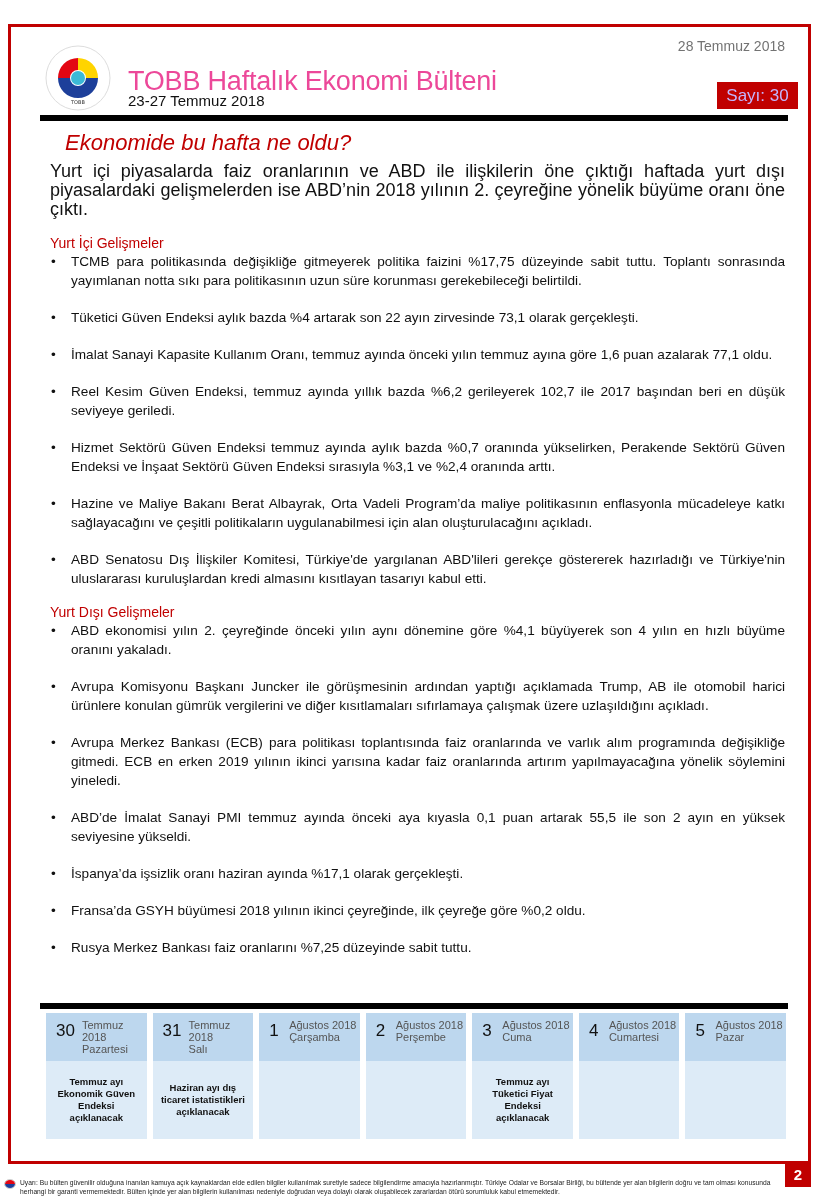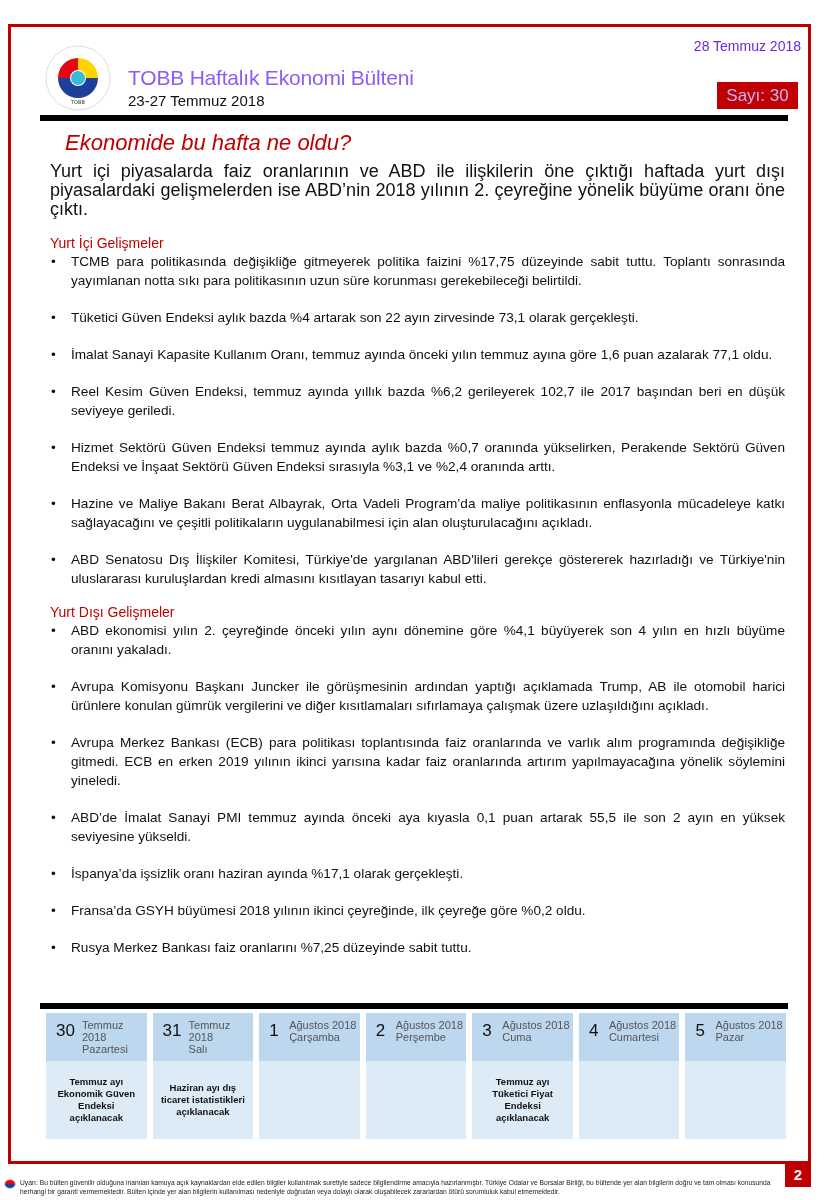--- a/index.html
+++ b/index.html
@@ -1,22 +1,22 @@
 <!DOCTYPE html>
 <html><head>
 <meta charset="utf-8">
 <style>
   html, body { margin: 0; padding: 0; background: #ffffff; }
   body { width: 831px; height: 1200px; position: relative; overflow: hidden;
          font-family: "Liberation Sans", "DejaVu Sans", sans-serif; color: #111; }
   .frame { position: absolute; left: 8px; top: 24px; width: 803px; height: 1140px;
            border: 3px solid #c00000; box-sizing: border-box; }
-  .date { position: absolute; right: 30px; top: 38px; font-size: 14px; color: #6d28d9; }
+  .date { position: absolute; right: 46px; top: 38px; font-size: 14px; color: #737373; }
   .logo { position: absolute; left: 44px; top: 44px; width: 68px; height: 68px; }
-  .title { position: absolute; left: 128px; top: 66px; font-size: 21px; color: #8b5cf6; letter-spacing: -0.2px; }
+  .title { position: absolute; left: 128px; top: 66px; font-size: 27px; color: #ec4899; letter-spacing: -0.2px; }
   .subtitle { position: absolute; left: 128px; top: 92px; font-size: 15px; color: #111; }
   .issue { position: absolute; left: 717px; top: 82px; width: 81px; height: 27px; background: #c00000;
            color: #c4b5fd; font-size: 17px; text-align: center; line-height: 27px; }
   .rule { position: absolute; left: 40px; width: 748px; height: 6px; background: #000; }
   .rule.top { top: 115px; }
   .rule.bottom { top: 1003px; }
   .content { position: absolute; left: 50px; top: 130px; width: 735px; }
   .h1 { font-size: 22px; font-style: italic; color: #c00000; margin: 0 0 6px 15px; }
   .intro { font-size: 18px; line-height: 19px; text-align: justify; margin: 0 0 16px 0; }
   .section-title { font-size: 14px; color: #c00000; margin: 0 0 1px 0; }

